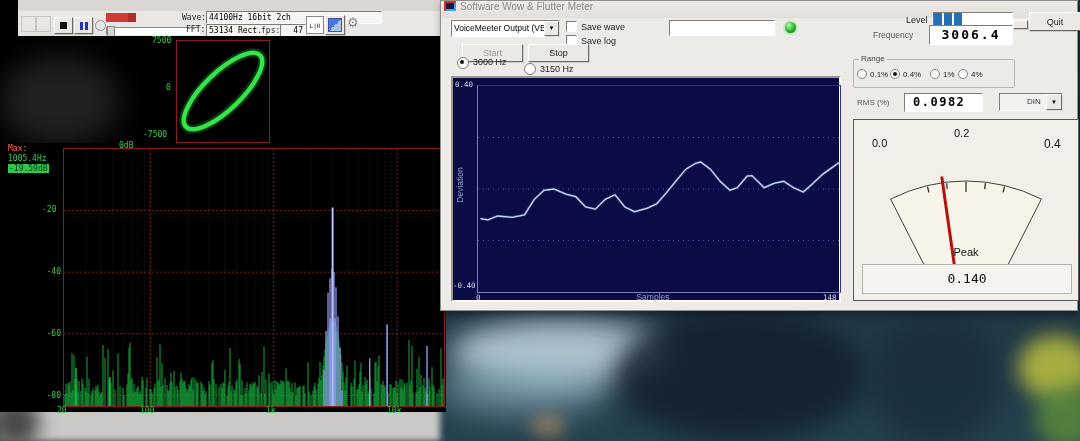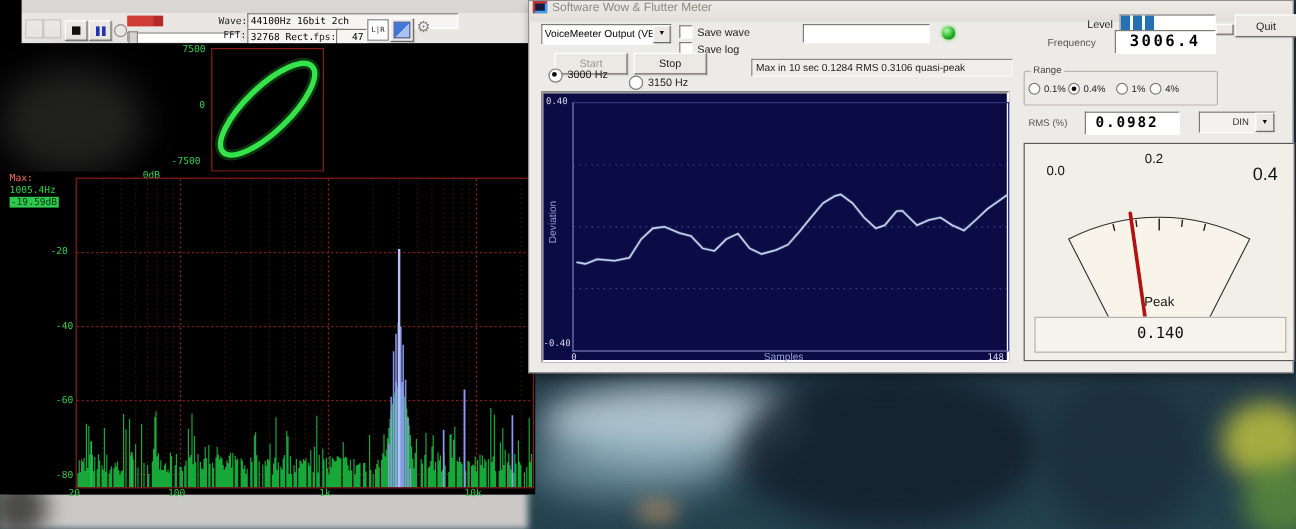--- a/index.html
+++ b/index.html
@@ -51,21 +51,21 @@
         <span style="width:3px;height:8px;background:#2233bb;display:block;"></span>
       </div>
       <div class="abs" style="left:77px;top:20px;width:9px;height:9px;border:1px solid #8f8c89;border-radius:50%;"></div>
       <div class="abs" style="left:88px;top:13px;width:30px;height:9px;background:#cf3b35;box-shadow:inset -8px 0 0 #b32a26;"></div>
       <div class="abs" style="left:88px;top:27px;width:92px;height:6px;background:#fff;border:1px solid;border-color:#8a8784 #fff #fff #8a8784;">
         <span class="abs" style="left:0;top:-2px;width:6px;height:9px;background:#d6d3d0;border:1px solid #8a8784;display:block;"></span>
       </div>
       <div class="abs mono lbl8" style="left:164px;top:13px;">Wave:</div>
       <div class="abs sunken mono" style="left:188px;top:11px;width:172px;height:11px;font-size:8px;line-height:11px;padding-left:2px;background:#f6f5f3;">44100Hz 16bit 2ch</div>
       <div class="abs mono lbl8" style="left:168px;top:25px;">FFT:</div>
-      <div class="abs sunken mono" style="left:188px;top:24px;width:78px;height:11px;font-size:8px;line-height:11px;padding-left:2px;background:#f6f5f3;">32768 Rect.</div>
+      <div class="abs sunken mono" style="left:188px;top:24px;width:78px;height:11px;font-size:8px;line-height:11px;padding-left:2px;background:#f6f5f3;">53134 Rect.</div>
       <div class="abs mono lbl8" style="left:243px;top:26px;">fps:</div>
       <div class="abs sunken mono" style="left:262px;top:24px;width:22px;height:11px;font-size:8px;line-height:11px;text-align:right;padding-right:2px;background:#f6f5f3;">47</div>
       <div class="abs btn mono" style="left:288px;top:16px;width:16px;height:16px;background:#fff;border:1px solid #8a8784;font-size:6px;">L|R</div>
       <div class="abs raised btn" style="left:307px;top:15px;width:18px;height:18px;">
         <span style="width:12px;height:12px;display:block;background:linear-gradient(135deg,#4477dd 50%,#a9c3ee 50%);border:1px solid #445599;"></span>
       </div>
       <div class="abs" style="left:329px;top:15px;width:16px;height:18px;font-size:13px;color:#8a8784;">⚙</div>
     </div>
 
     <div class="abs" style="left:0;top:36px;width:440px;height:107px;background:#000;">
@@ -162,21 +162,20 @@
       <span class="cb"></span>
       <span class="lbl9">Save log</span>
     </div>
 
     <input class="abs sunken" style="left: 228px; top: 19px; width: 100px; height: 12px; font-size: 9px; outline: none;" value="">
     <span class="abs" style="left:344px;top:21px;width:11px;height:11px;border-radius:50%;background:radial-gradient(circle at 35% 30%,#aaffaa,#22aa22 60%,#116611);box-shadow:0 0 3px #33cc33;"></span>
 
     <div class="abs raised btn disabled" id="start-btn" style="left:21px;top:43px;width:59px;height:16px;">Start</div>
     <div class="abs raised btn" style="left:87px;top:43px;width:59px;height:16px;">Stop</div>
 
-    <div class="abs" style="left:185px;top:48px;width:213px;height:13px;border:1px solid;border-color:#8a8a8a #f7f7f7 #f7f7f7 #8a8a8a;background:#f0eeea;font-size:8.5px;color:#222;line-height:13px;padding-left:3px;">Max in 10 sec 0.1284 RMS 0.3106 quasi-peak</div>
 
     <div class="abs" style="left:16px;top:56px;display:flex;gap:4px;">
       <span class="radio">
           <span class="rdot on"></span>
         </span>
       <span class="lbl9">3000 Hz</span>
     </div>
     <div class="abs" style="left:83px;top:62px;display:flex;align-items:center;gap:4px;">
       <span class="radio">
           <span class="rdot"></span>
@@ -243,21 +242,21 @@
     <span class="abs" style="left:416px;top:97px;font-size:8px;color:#5a5650;">RMS (%)</span>
     <div class="abs sunken mono" style="left:463px;top:92px;width:69px;height:17px;font-size:12px;font-weight:bold;line-height:17px;padding-left:8px;letter-spacing:1.5px;">0.0982</div>
     <div class="abs sunken" style="left:558px;top:92px;width:62px;height:16px;background:#f4f2ee;">
       <span class="abs" style="left:3px;top:3px;font-size:8px;color:#333;padding-left:24px;">DIN</span>
       <span class="abs raised" style="right:0;top:0;width:14px;height:14px;font-size:6px;text-align:center;line-height:14px;">▼</span>
     </div>
 
     <div class="abs" style="left:412px;top:118px;width:226px;height:182px;border:1px solid #5a5a5a;background:#f2efe9;box-sizing:border-box;">
       <span class="abs" style="left:18px;top:17px;font-size:11px;color:#111;">0.0</span>
       <span class="abs" style="left:100px;top:7px;font-size:11px;color:#111;">0.2</span>
-      <span class="abs" style="left:190px;top:17px;font-size:15px;color:#111;">0.4</span>
+      <span class="abs" style="left:190px;top:17px;font-size:12px;color:#111;">0.4</span>
       <svg id="gauge-svg" class="abs" style="left:7px;top:22px;" width="210" height="122" viewBox="0 0 210 122">
           <path d="M 29.6 57.1 A 166 166 0 0 1 180.4 57.1 L 134.1 148.0 A 64 64 0 0 0 75.9 148.0 Z" fill="#f8f4ea" stroke="#2a2a2a" stroke-width="0.9"></path>
           <line x1="66.5" y1="44.6" x2="67.9" y2="50.4" stroke="#222" stroke-width="1.2"></line>
           <line x1="85.6" y1="41.1" x2="86.3" y2="47.1" stroke="#222" stroke-width="1.2"></line>
           <line x1="105.0" y1="40.0" x2="105.0" y2="50.0" stroke="#222" stroke-width="1.2"></line>
           <line x1="124.4" y1="41.1" x2="123.7" y2="47.1" stroke="#222" stroke-width="1.2"></line>
           <line x1="143.5" y1="44.6" x2="142.1" y2="50.4" stroke="#222" stroke-width="1.2"></line>
           <line x1="80.9" y1="35.7" x2="95.7" y2="139.7" stroke="#b51010" stroke-width="3" stroke-linecap="round"></line>
           <circle cx="95.7" cy="139.7" r="3.4" fill="#b51010"></circle>
         </svg>

